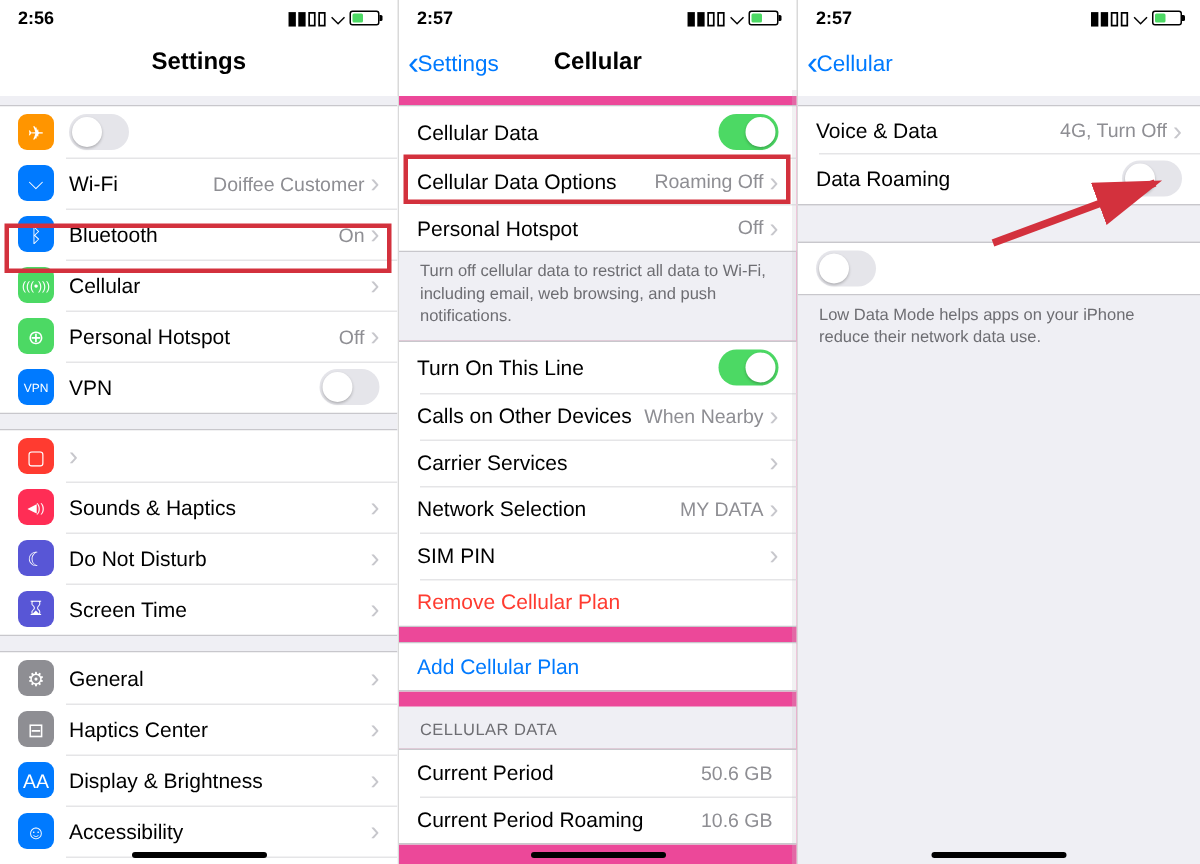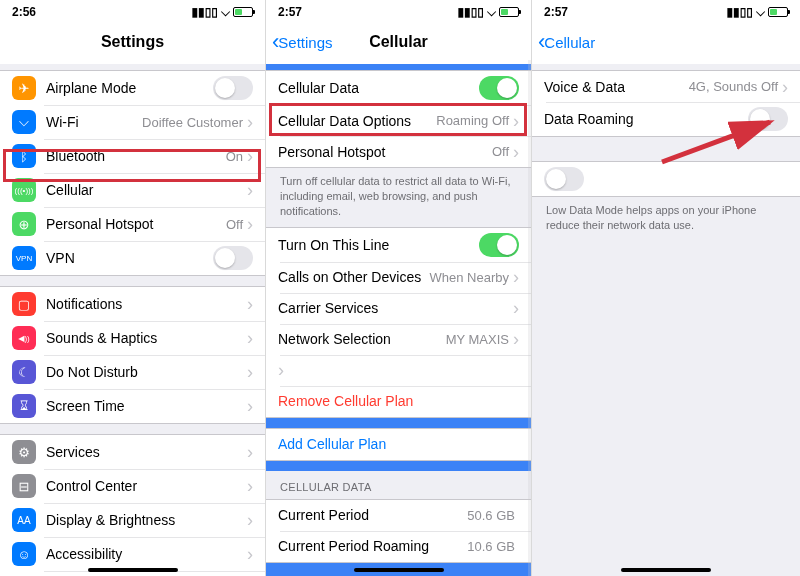--- a/index.html
+++ b/index.html
@@ -16,21 +16,21 @@
   .battery .fill { position:absolute; left:1px; top:1px; bottom:1px; width:7px; background:#4cd964; border-radius:1px; }
 
   
   .nav { height: 44px; display:flex; align-items:center; justify-content:center; position:relative; border-bottom:0; }
   .nav-title { font-size: 16px; font-weight:600; }
   .nav-back { position:absolute; left:6px; display:flex; align-items:center; color:#007aff; font-size:15px; }
   .nav-back .chev { font-size:22px; line-height:1; margin-right:-1px; }
 
   .content { flex:1; overflow:hidden; background:#efeff4; }
   .screen1 .content, .screen3 .content { background:#efeff4; }
-  .screen2 .content { background:#3b82f6; }
+  .screen2 .content { background:#ec4899; }
 
   .section-top-pad { height: 6px; }
   .group { background:#fff; border-top:1px solid #c8c7cc; border-bottom:1px solid #c8c7cc; margin-bottom: 10px; }
   .group.no-margin { margin-bottom: 0; }
   .group-note { font-size:11px; color:#6d6d72; padding: 6px 14px 8px 14px; line-height:1.35; background:#efeff4; }
   .group-header { font-size:11px; color:#6d6d72; padding: 10px 14px 6px 14px; text-transform:uppercase; letter-spacing:0.3px; background:#efeff4; }
 
   .row { display:flex; align-items:center; min-height:31px; padding: 5px 12px 5px 12px; position:relative; background:#fff; }
   .row + .row:before { content:""; position:absolute; left:42px; right:0; top:0; height:1px; background:#e5e5e7; }
   .row.noicon + .row.noicon:before,
@@ -85,21 +85,20 @@
     </span>
   </div>
   <div class="nav">
     <span class="nav-title">Settings</span>
   </div>
   <div class="content">
     <div class="section-top-pad"></div>
     <div id="s1g0" class="group">
           <div class="row">
             <span class="icon ic-orange" style="font-size: 13px;">✈︎</span>
-            <span class="label">Airplane Mode</span>
             <span class="switch">
               <span class="knob"></span>
             </span>
           </div>
           <div class="row">
             <span class="icon ic-blue" style="font-size: 13px;">⌵</span>
             <span class="label">Wi-Fi</span>
             <span class="detail">Doiffee Customer</span>
             <span class="chevron">›</span>
           </div>
@@ -124,21 +123,20 @@
             <span class="icon ic-blue" style="font-size: 8px;">VPN</span>
             <span class="label">VPN</span>
             <span class="switch">
               <span class="knob"></span>
             </span>
           </div>
         </div>
     <div id="s1g1" class="group">
           <div class="row">
             <span class="icon ic-red" style="font-size: 13px;">▢</span>
-            <span class="label">Notifications</span>
             <span class="chevron">›</span>
           </div>
           <div class="row">
             <span class="icon ic-redish" style="font-size: 8px;">◀︎))</span>
             <span class="label">Sounds &amp; Haptics</span>
             <span class="chevron">›</span>
           </div>
           <div class="row">
             <span class="icon ic-purple" style="font-size: 13px;">☾</span>
             <span class="label">Do Not Disturb</span>
@@ -146,30 +144,30 @@
           </div>
           <div class="row">
             <span class="icon ic-purple" style="font-size: 13px;">⌛︎</span>
             <span class="label">Screen Time</span>
             <span class="chevron">›</span>
           </div>
         </div>
     <div id="s1g2" class="group no-margin">
           <div class="row">
             <span class="icon ic-gray" style="font-size: 13px;">⚙︎</span>
-            <span class="label">Services</span>
+            <span class="label">General</span>
             <span class="chevron">›</span>
           </div>
           <div class="row">
             <span class="icon ic-gray" style="font-size: 13px;">⊟</span>
-            <span class="label">Control Center</span>
-            <span class="chevron">›</span>
-          </div>
-          <div class="row">
-            <span class="icon ic-blue" style="font-size: 10px;">AA</span>
+            <span class="label">Haptics Center</span>
+            <span class="chevron">›</span>
+          </div>
+          <div class="row">
+            <span class="icon ic-blue" style="font-size: 13px;">AA</span>
             <span class="label">Display &amp; Brightness</span>
             <span class="chevron">›</span>
           </div>
           <div class="row">
             <span class="icon ic-blue" style="font-size: 13px;">☺︎</span>
             <span class="label">Accessibility</span>
             <span class="chevron">›</span>
           </div>
           <div class="row"></div>
         </div>
@@ -228,24 +226,25 @@
             <span class="label">Calls on Other Devices</span>
             <span class="detail">When Nearby</span>
             <span class="chevron">›</span>
           </div>
           <div class="row noicon">
             <span class="label">Carrier Services</span>
             <span class="chevron">›</span>
           </div>
           <div class="row noicon">
             <span class="label">Network Selection</span>
-            <span class="detail">MY MAXIS</span>
-            <span class="chevron">›</span>
-          </div>
-          <div class="row noicon">
+            <span class="detail">MY DATA</span>
+            <span class="chevron">›</span>
+          </div>
+          <div class="row noicon">
+            <span class="label">SIM PIN</span>
             <span class="chevron">›</span>
           </div>
           <div class="row noicon">
             <span class="label link-red">Remove Cellular Plan</span>
           </div>
         </div>
     <div id="s2add" class="group">
           <div class="row noicon">
             <span class="label link-blue">Add Cellular Plan</span>
           </div>
@@ -282,21 +281,21 @@
     <span class="nav-back">
           <span class="chev">‹</span>
           <span>Cellular</span>
         </span>
   </div>
   <div class="content">
     <div class="section-top-pad"></div>
     <div id="s3top" class="group">
           <div class="row noicon">
             <span class="label">Voice &amp; Data</span>
-            <span class="detail">4G, Sounds Off</span>
+            <span class="detail">4G, Turn Off</span>
             <span class="chevron">›</span>
           </div>
           <div class="row noicon">
             <span class="label">Data Roaming</span>
             <span class="switch">
               <span class="knob"></span>
             </span>
           </div>
         </div>
     <div style="height:14px;"></div>

